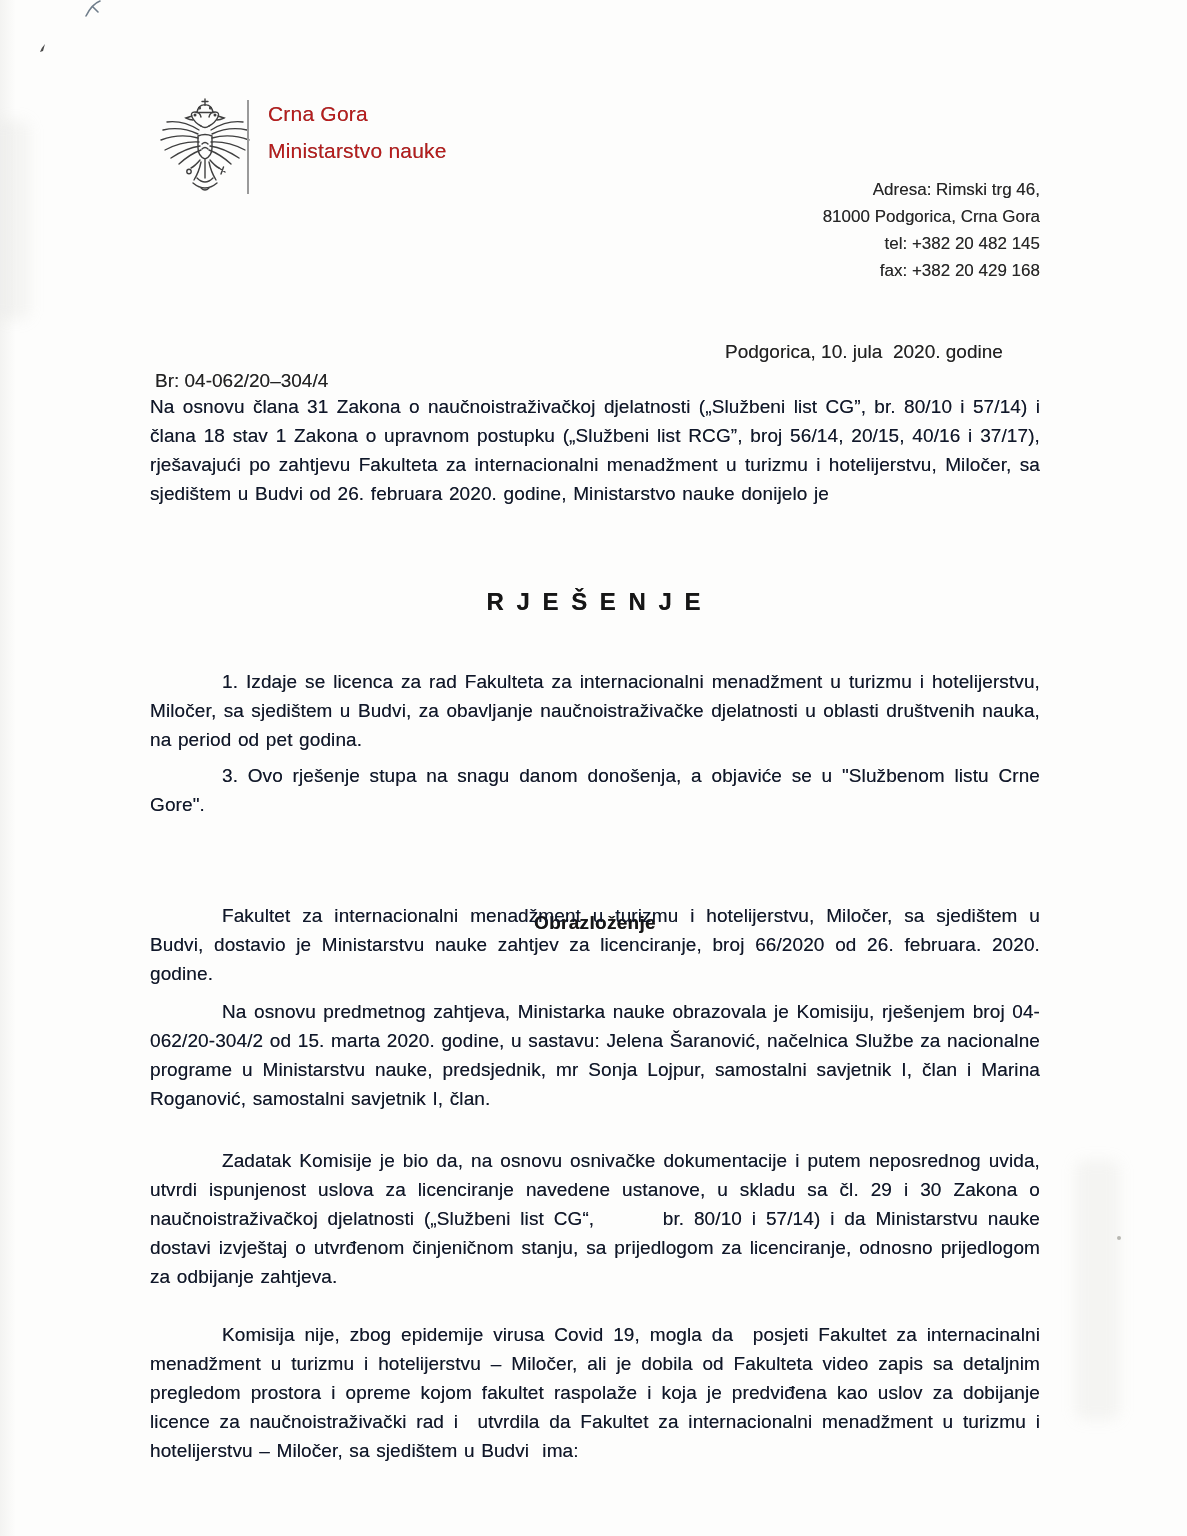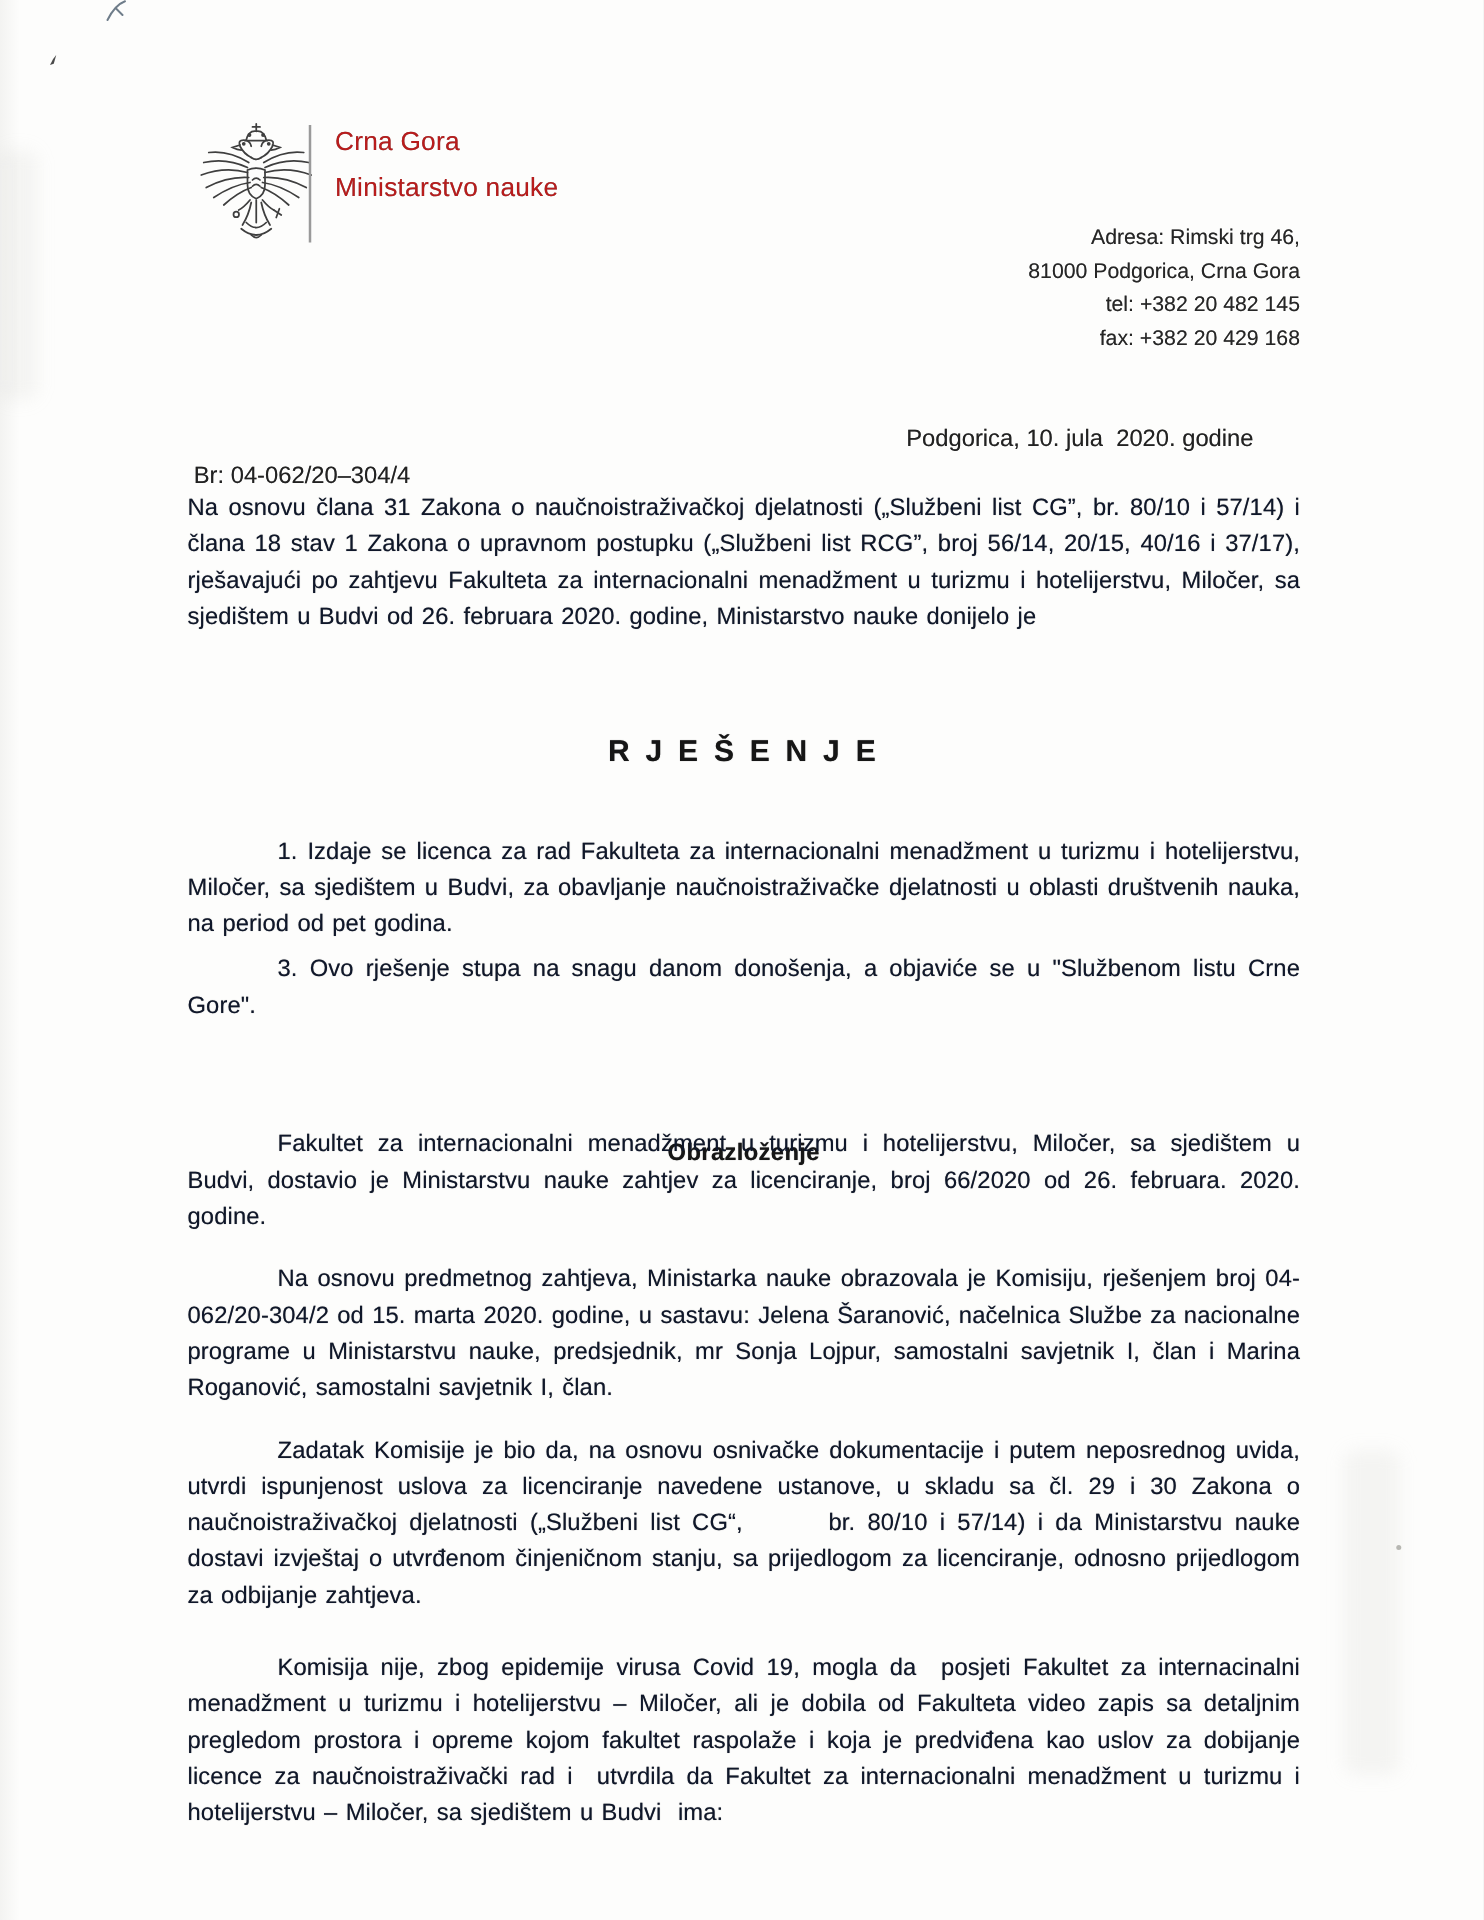--- a/index.html
+++ b/index.html
@@ -132,17 +132,17 @@
 
   <div class="para" style="top:392px;">Na osnovu člana 31 Zakona o naučnoistraživačkoj djelatnosti („Službeni list CG”, br. 80/10 i 57/14) i člana 18 stav 1 Zakona o upravnom postupku („Službeni list RCG”, broj 56/14, 20/15, 40/16 i 37/17), rješavajući po zahtjevu Fakulteta za internacionalni menadžment u turizmu i hotelijerstvu, Miločer, sa sjedištem u Budvi od 26. februara 2020. godine, Ministarstvo nauke donijelo je</div>
 
   <div class="heading h-decision" style="top:588px;">R J E Š E N J E</div>
 
   <div class="para indent" style="top:667px;">1. Izdaje se licenca za rad Fakulteta za internacionalni menadžment u turizmu i hotelijerstvu, Miločer, sa sjedištem u Budvi, za obavljanje naučnoistraživačke djelatnosti u oblasti društvenih nauka, na period od pet godina.</div>
   <div class="para indent" style="top:761px;">3. Ovo rješenje stupa na snagu danom donošenja, a objaviće se u "Službenom listu Crne Gore".</div>
 
   <div class="heading h-expl" style="top:912px;">Obrazloženje</div>
   <div class="para indent" style="top:901px;">Fakultet za internacionalni menadžment u turizmu i hotelijerstvu, Miločer, sa sjedištem u Budvi, dostavio je Ministarstvu nauke zahtjev za licenciranje, broj 66/2020 od 26. februara. 2020. godine.</div>
-  <div class="para indent" style="top:997px;margin-top:12px;">Na osnovu predmetnog zahtjeva, Ministarka nauke obrazovala je Komisiju, rješenjem broj 04-062/20-304/2 od 15. marta 2020. godine, u sastavu: Jelena Šaranović, načelnica Službe za nacionalne programe u Ministarstvu nauke, predsjednik, mr Sonja Lojpur, samostalni savjetnik I, član i Marina Roganović, samostalni savjetnik I, član.</div>
+  <div class="para indent" style="top:997px;">Na osnovu predmetnog zahtjeva, Ministarka nauke obrazovala je Komisiju, rješenjem broj 04-062/20-304/2 od 15. marta 2020. godine, u sastavu: Jelena Šaranović, načelnica Službe za nacionalne programe u Ministarstvu nauke, predsjednik, mr Sonja Lojpur, samostalni savjetnik I, član i Marina Roganović, samostalni savjetnik I, član.</div>
   <div class="para indent" style="top:1146px;">Zadatak Komisije je bio da, na osnovu osnivačke dokumentacije i putem neposrednog uvida, utvrdi ispunjenost uslova za licenciranje navedene ustanove, u skladu sa čl. 29 i 30 Zakona o naučnoistraživačkoj djelatnosti („Službeni list CG“,&nbsp;&nbsp;&nbsp;&nbsp;&nbsp;&nbsp; br. 80/10 i 57/14) i da Ministarstvu nauke dostavi izvještaj o utvrđenom činjeničnom stanju, sa prijedlogom za licenciranje, odnosno prijedlogom za odbijanje zahtjeva.</div>
   <div class="para indent" style="top:1320px;">Komisija nije, zbog epidemije virusa Covid 19, mogla da &nbsp;posjeti Fakultet za internacinalni menadžment u turizmu i hotelijerstvu – Miločer, ali je dobila od Fakulteta video zapis sa detaljnim pregledom prostora i opreme kojom fakultet raspolaže i koja je predviđena kao uslov za dobijanje licence za naučnoistraživački rad i &nbsp;utvrdila da Fakultet za internacionalni menadžment u turizmu i hotelijerstvu – Miločer, sa sjedištem u Budvi&nbsp; ima:</div>
 
 </div>
 
 </body></html>

